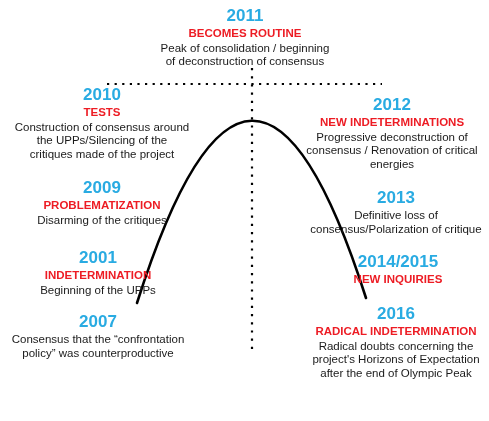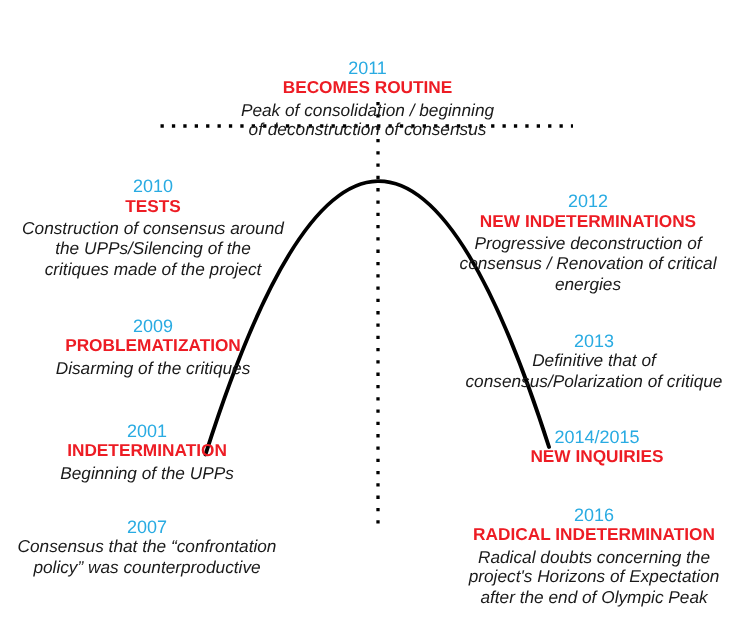--- a/index.html
+++ b/index.html
@@ -22,38 +22,36 @@
     width: 489px;
     height: 421px;
   }
   .block {
     position: absolute;
     text-align: center;
     line-height: 1.18;
   }
   .year {
     color: #29abe2;
-    font-weight: normal;
-    font-size: 12px;
+    font-weight: bold;
+    font-size: 17px;
     display: block;
     margin-bottom: 1px;
-    margin-top: 32px;
   }
   .headline {
     color: #ed1c24;
     font-weight: bold;
     font-size: 11.5px;
     display: block;
     margin-bottom: 1px;
   }
   .body {
     color: #1a1a1a;
     font-size: 11.5px;
     display: block;
-    font-style: italic;
   }
 
   
   #blk-2011 { left: 158px; top: 6px;  width: 174px; }
   #blk-2010 { left: 14px;  top: 85px; width: 176px; }
   #blk-2012 { left: 300px; top: 95px; width: 184px; }
   #blk-2009 { left: 14px;  top: 178px; width: 176px; }
   #blk-2013 { left: 308px; top: 188px; width: 176px; }
   #blk-2008 { left: 10px;  top: 248px; width: 176px; }
   #blk-2014 { left: 308px; top: 252px; width: 180px; }
@@ -94,21 +92,21 @@
 
   <div class="block" id="blk-2009">
     <span class="year">2009</span>
     <span class="headline">PROBLEMATIZATION</span>
     <span class="body">Disarming of the critiques</span>
   </div>
 
   <div class="block" id="blk-2013">
     <span class="year">2013</span>
 
-    <span class="body">Definitive that of consensus/Polarization of critique</span>
+    <span class="body">Definitive loss of consensus/Polarization of critique</span>
   </div>
 
   <div class="block" id="blk-2008">
     <span class="year">2001</span>
     <span class="headline">INDETERMINATION</span>
     <span class="body">Beginning of the UPPs</span>
   </div>
 
   <div class="block" id="blk-2014">
     <span class="year">2014/2015</span>

